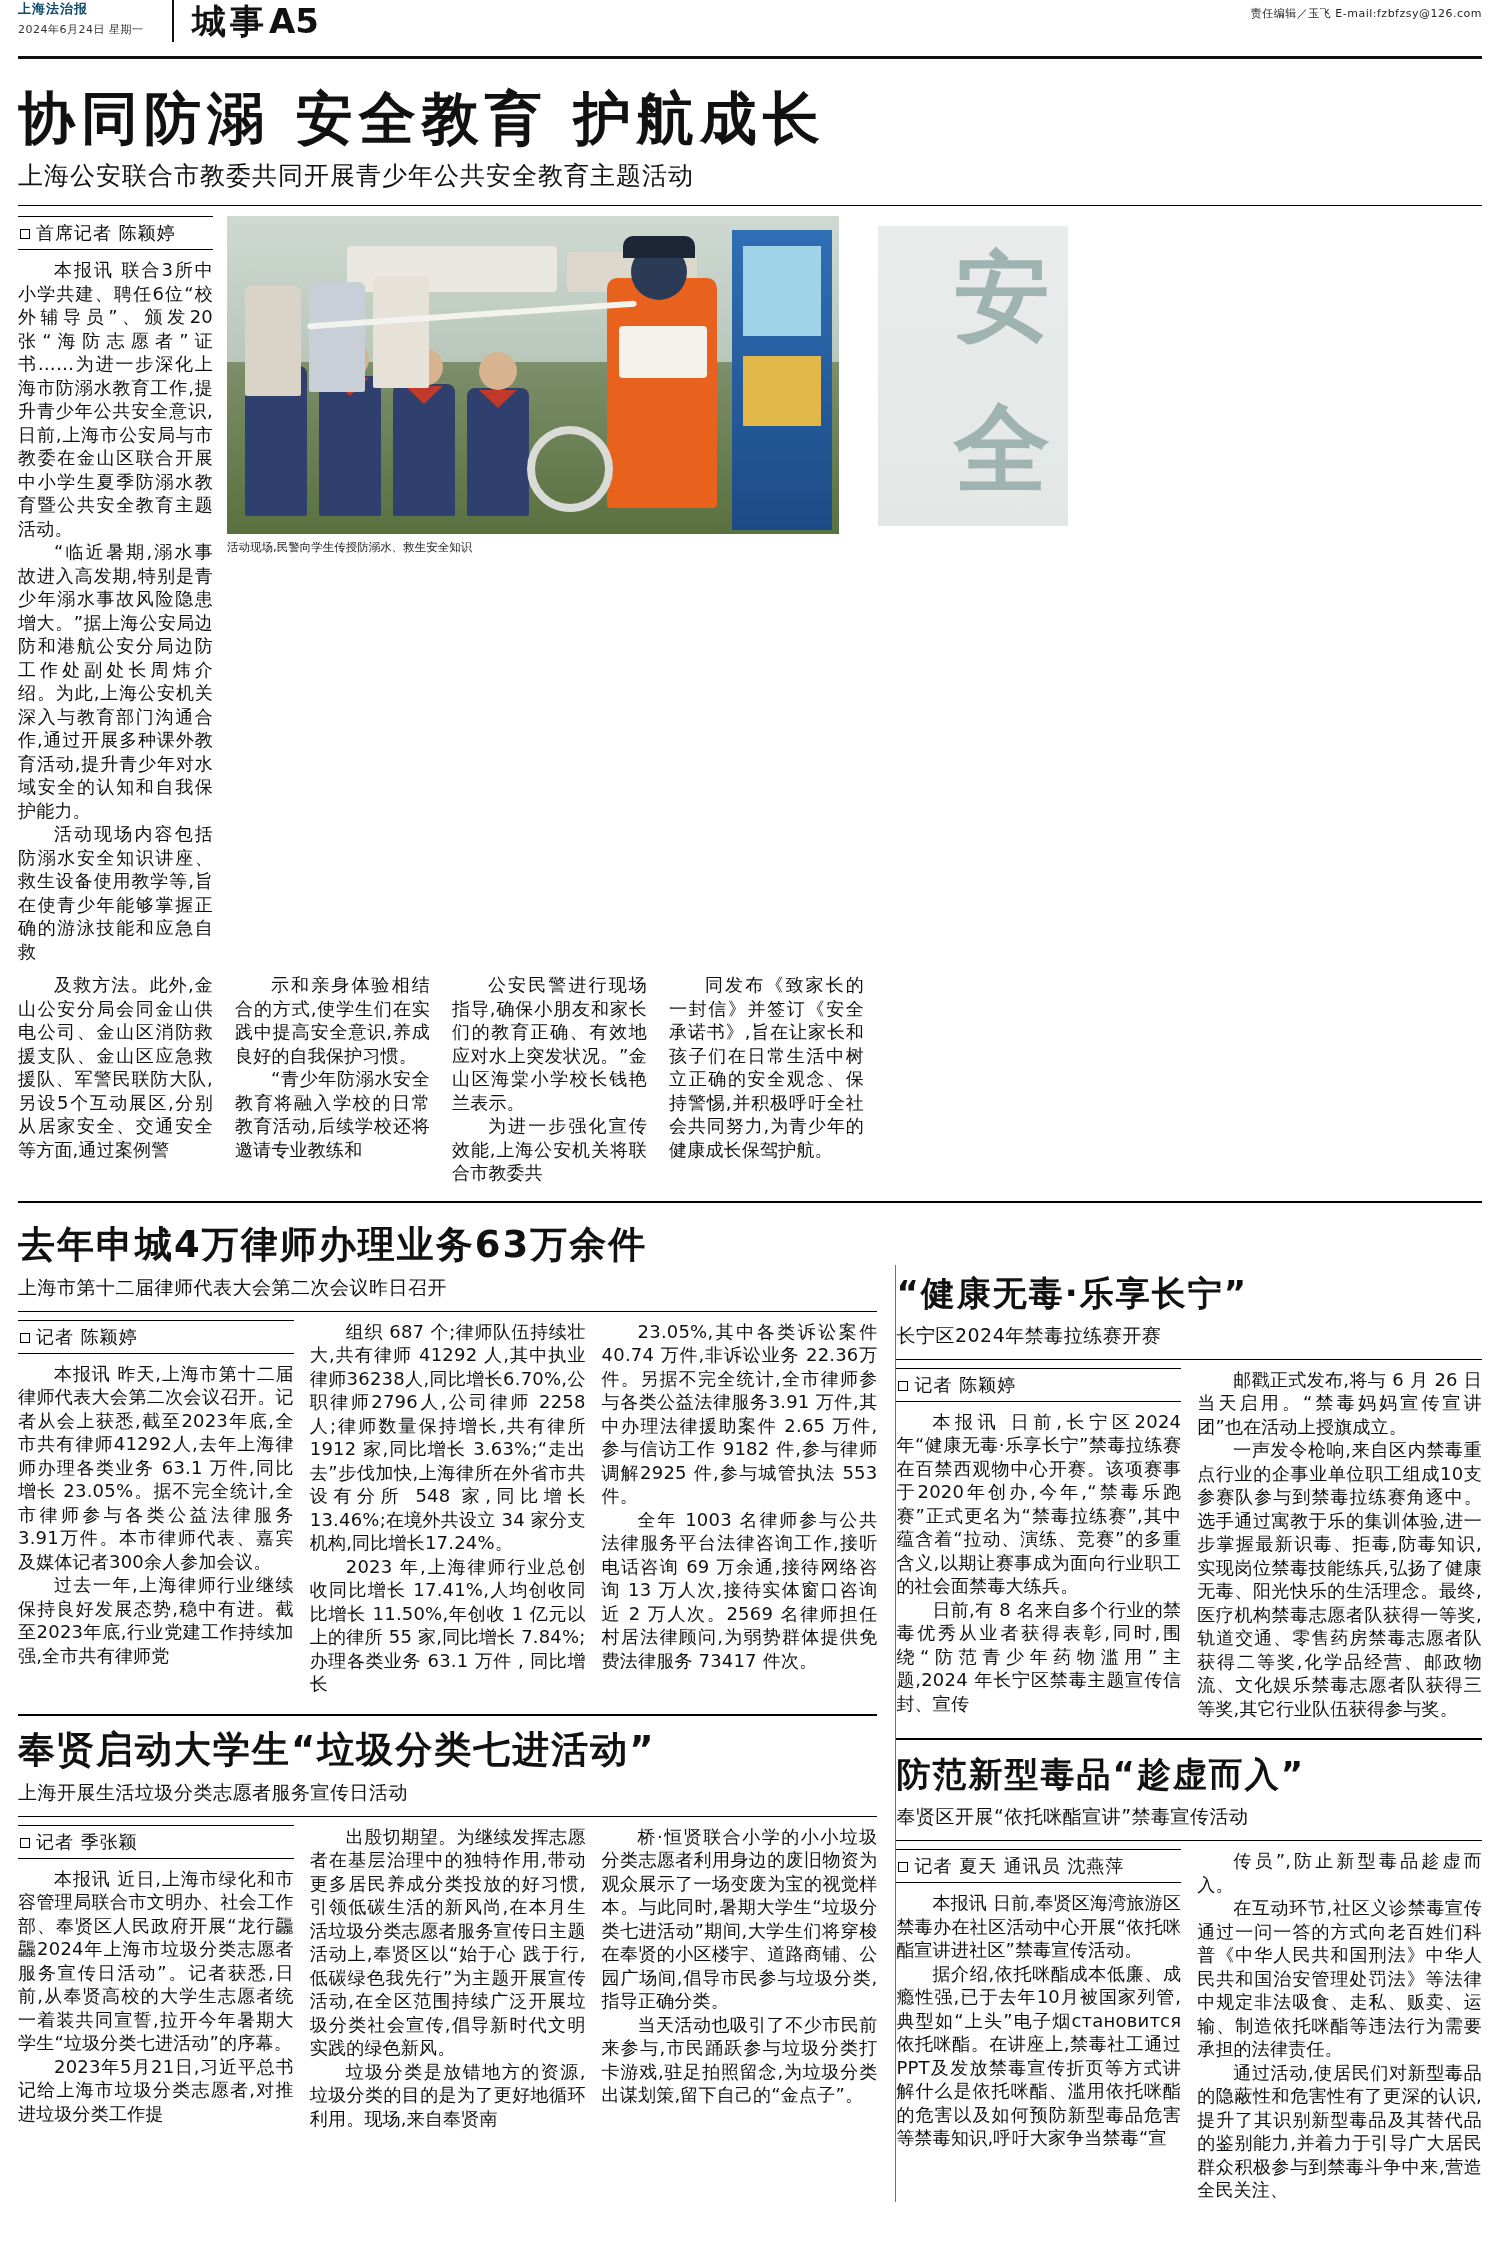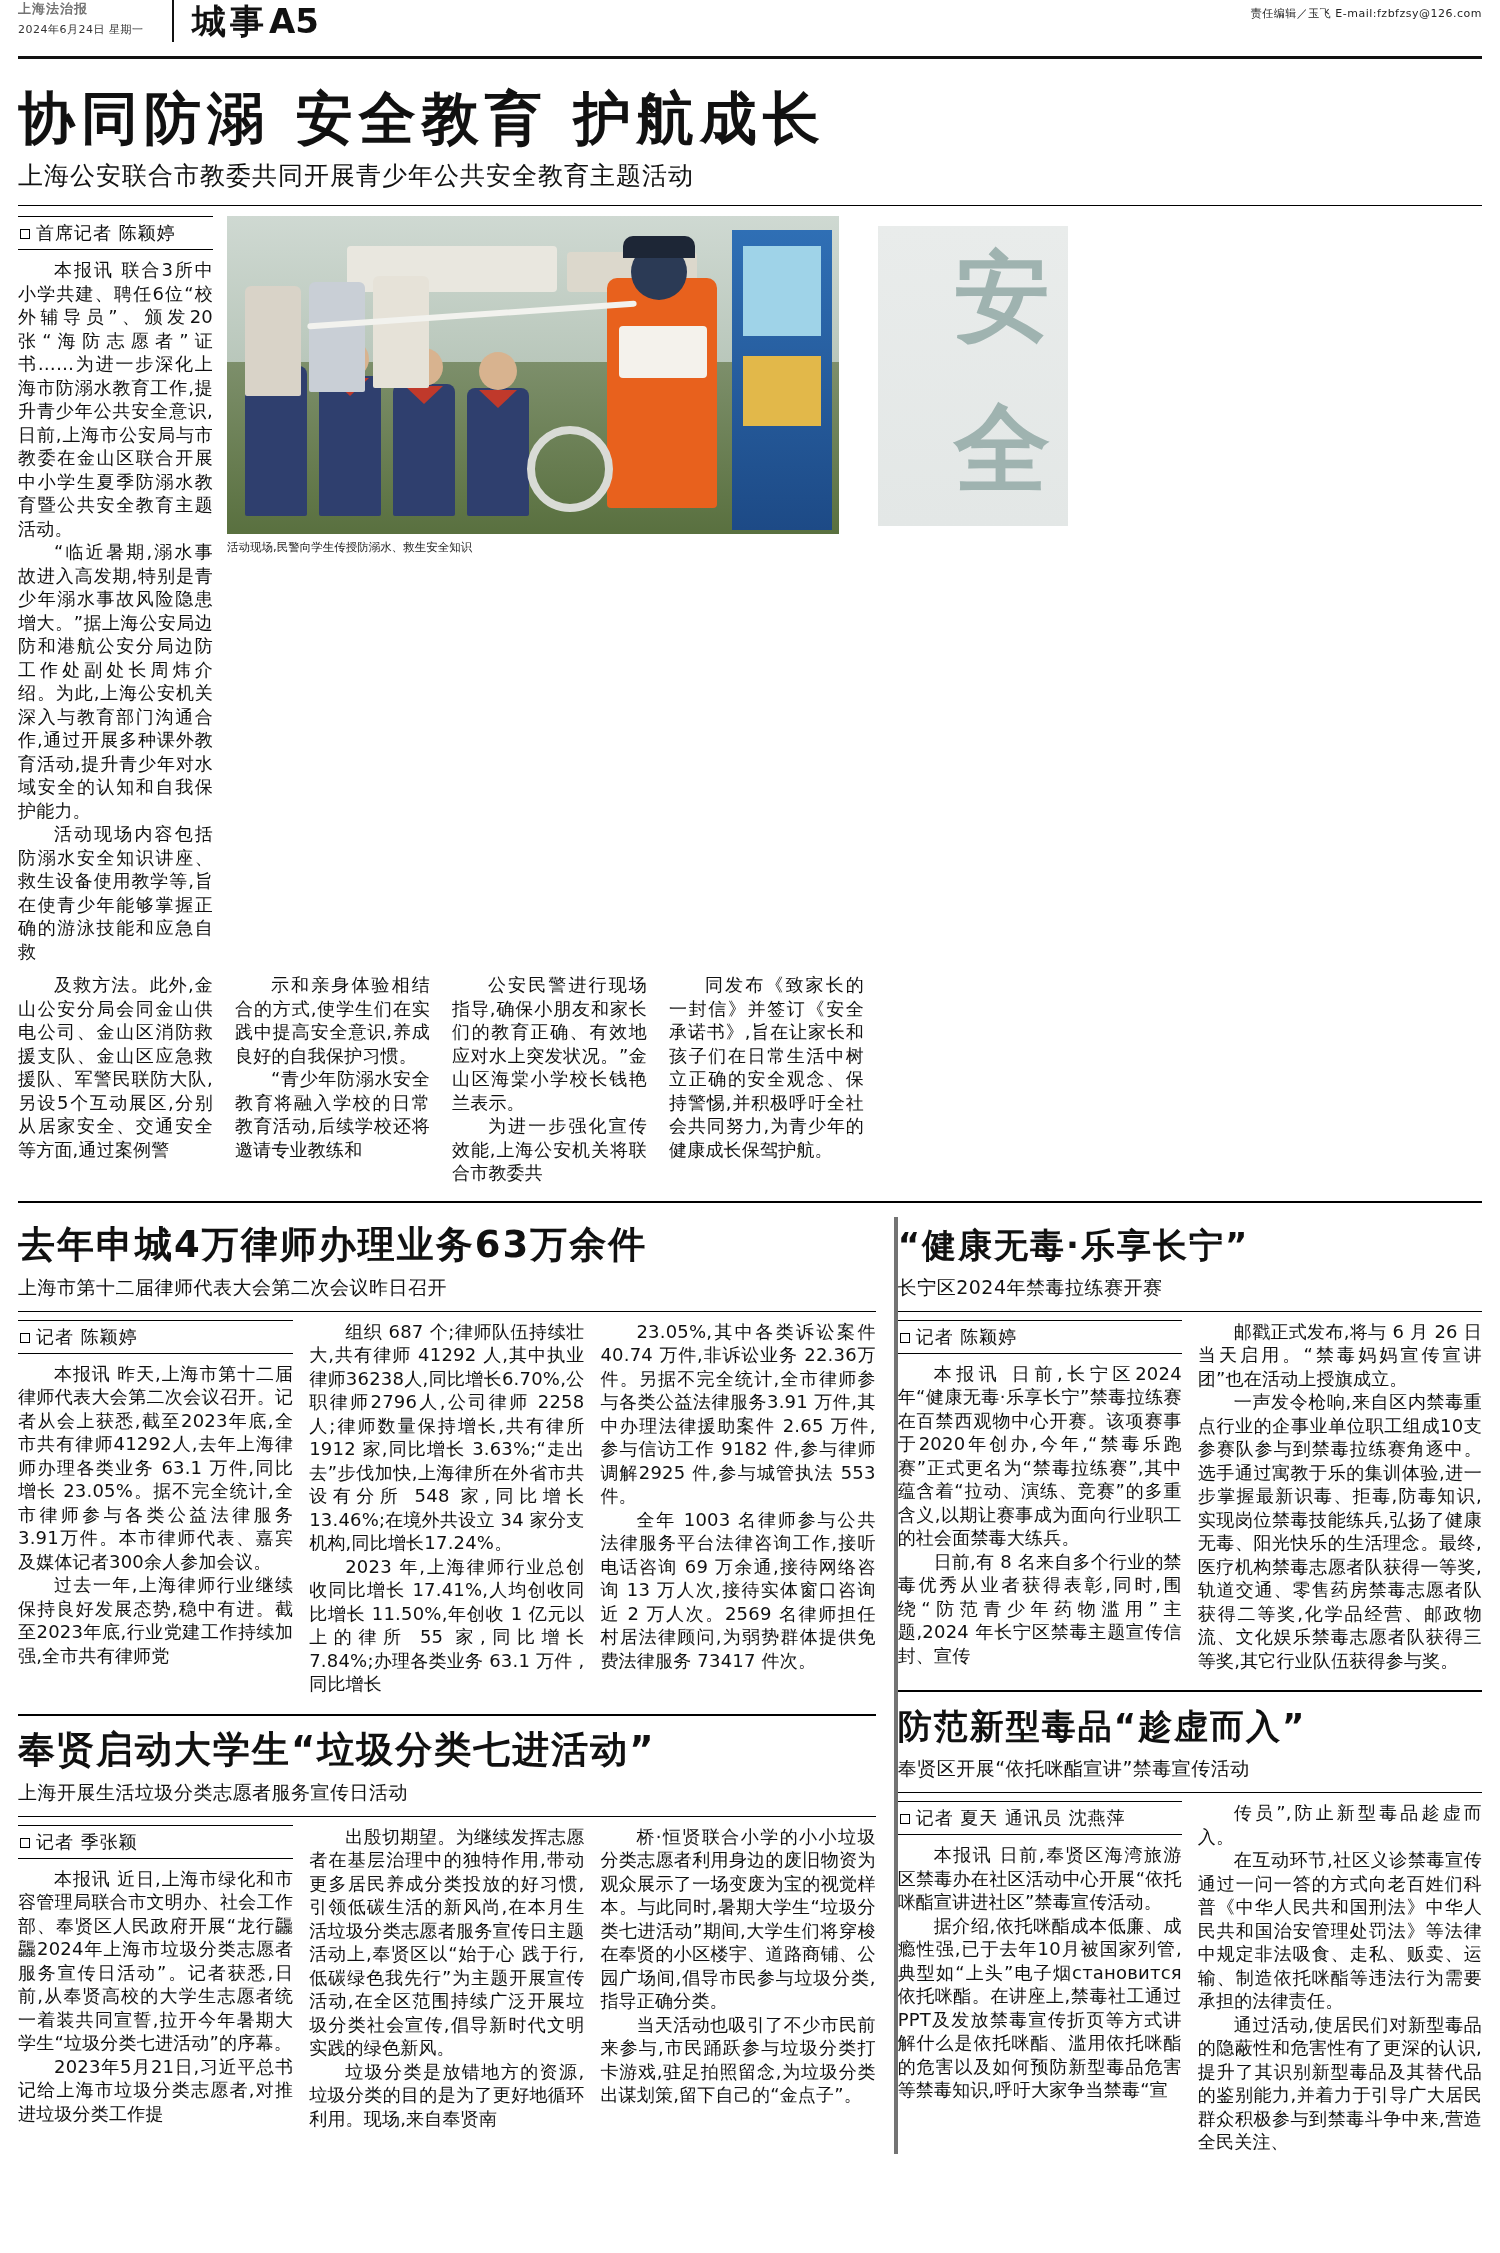--- a/index.html
+++ b/index.html
@@ -9,21 +9,21 @@
     font-family:"DejaVu Sans","Liberation Sans",sans-serif;
     color:#111;
     position:relative;
     overflow:hidden;
   }
   .page{position:relative;width:1500px;height:2253px;box-sizing:border-box;padding:0 18px;}
 
   
   .masthead{display:flex;align-items:flex-start;border-bottom:3px solid #111;padding-bottom:4px;height:52px;}
   .mh-left{width:150px;padding-top:2px;}
-  .mh-logo{font-size:13px;font-weight:bold;color:#737373;letter-spacing:1px;line-height:14px;}
+  .mh-logo{font-size:13px;font-weight:bold;color:#0c4a6e;letter-spacing:1px;line-height:14px;}
   .mh-date{font-size:11px;color:#333;margin-top:6px;letter-spacing:.5px;}
   .mh-mid{flex:0 0 auto;border-left:2px solid #111;padding-left:18px;margin-left:4px;display:flex;align-items:baseline;gap:1px;}
   .mh-section{font-size:34px;font-weight:bold;letter-spacing:4px;line-height:42px;}
   .mh-page{font-size:34px;font-weight:bold;}
   .mh-right{margin-left:auto;font-size:11px;color:#222;padding-top:6px;letter-spacing:.5px;}
 
   
   .headline{font-size:57px;font-weight:bold;letter-spacing:6px;line-height:74px;margin:22px 0 2px 0;text-align:left;}
   .subheadline{font-size:25px;line-height:34px;letter-spacing:1px;margin:4px 0 12px 0;}
   .rule-thin{border-top:1px solid #000;margin:6px 0 10px 0;}
@@ -43,21 +43,21 @@
 
   .feature-text{display:flex;gap:22px;margin-top:10px;}
   .ft-col{width:195px;}
 
   
   .hrule{border-top:2px solid #000;margin:16px 0 0 0;}
 
   
   .lower{display:flex;gap:18px;margin-top:14px;}
   .lcol{width:860px;}
-  .rcol{width:586px;border-left:4px solid #737373;}
+  .rcol{width:586px;border-left:1px solid #737373;margin-top:48px;}
 
   .art-title{font-size:37px;font-weight:bold;letter-spacing:2px;line-height:48px;margin:4px 0 4px 0;}
   .art-title.sm{font-size:34px;}
   .art-sub{font-size:19px;line-height:28px;letter-spacing:.5px;margin-bottom:10px;}
   .art-rule{border-top:1px solid #000;margin:8px 0 8px 0;}
   .cols2{display:flex;gap:16px;}
   .cols3{display:flex;gap:16px;}
   .c{flex:1;}
 
   .sect-divider{border-top:2px solid #000;margin:18px 0 10px 0;}

